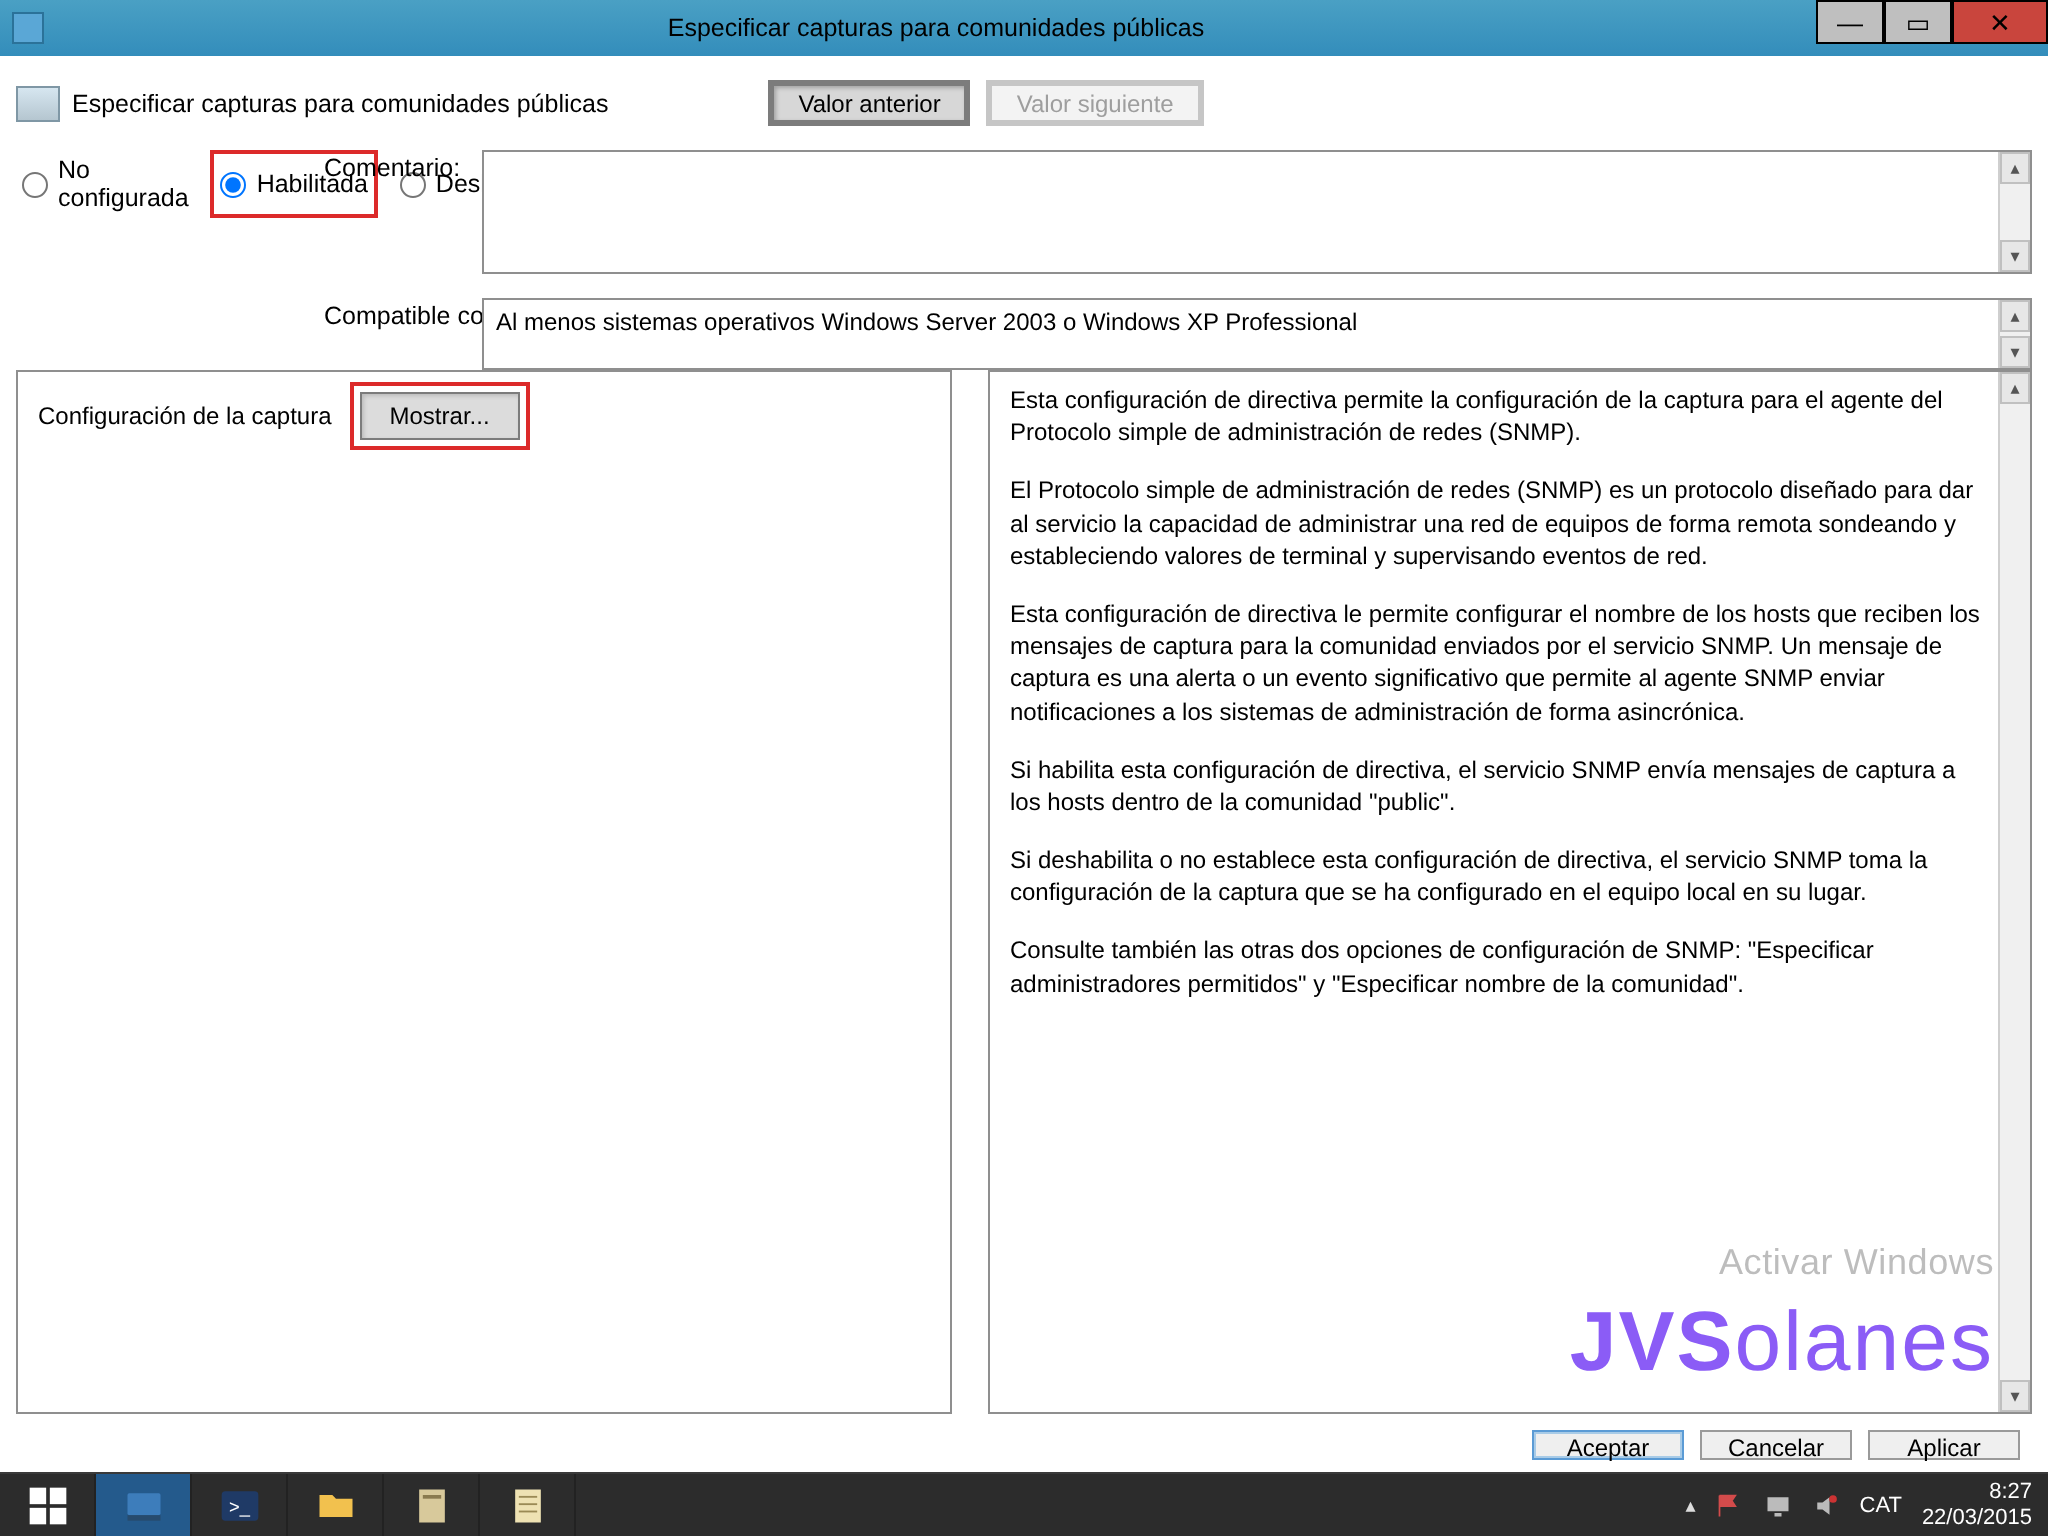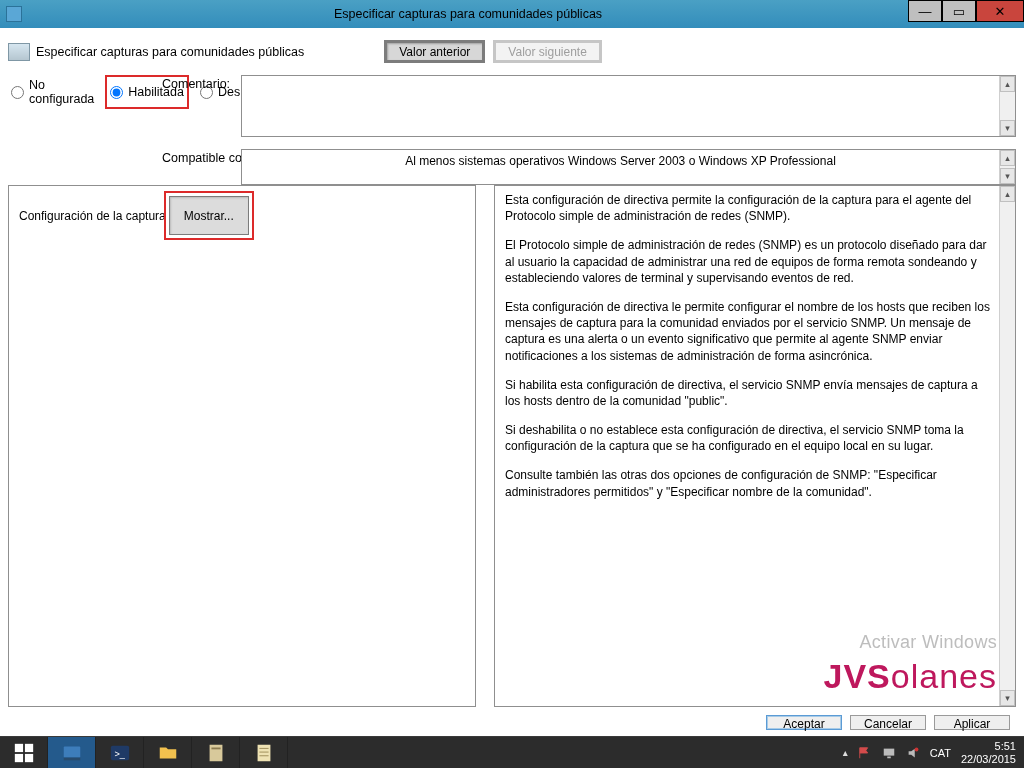--- a/index.html
+++ b/index.html
@@ -22,37 +22,37 @@
   .state-radios { display: flex; flex-direction: row; gap: 10px; padding-top: 2px; }
   .radio-row { display: flex; align-items: center; gap: 5px; padding: 1px 3px; font-size: 12.5px; }
   .radio-row input { margin: 0; }
   .highlight-red { outline: 2px solid #dc2a2a; outline-offset: 0; }
   .field-label { font-size: 12.5px; padding-top: 2px; white-space: nowrap; }
   .textarea-shell { position: relative; border: 1px solid #8f8f8f; background: #fff; display: flex; }
   .textarea-shell .inner { flex: 1; }
   .textarea-shell .vscroll { width: 16px; border-left: 1px solid #cfcfcf; display: flex; flex-direction: column; justify-content: space-between; background: #f0f0f0; }
   .scroll-btn { height: 16px; border: 1px solid #c0c0c0; background: #e7e7e7; display: flex; align-items: center; justify-content: center; font-size: 9px; color: #555; }
   .comment-box { height: 62px; }
-  .compat-box { height: 36px; text-align: center; }
+  .compat-box { height: 36px; }
   .compat-box .inner { padding: 4px 6px; font-size: 12px; }
   .mid-labels { display: flex; margin-top: 18px; margin-bottom: 4px; }
   .mid-labels .lbl { font-size: 12.5px; }
   .panels { flex: 1; display: flex; gap: 18px; min-height: 0; }
   .panel { border: 1px solid #8f8f8f; background: #fff; overflow: hidden; }
   .panel.options { width: 468px; padding: 10px 10px; }
   .panel.help { flex: 1; position: relative; display: flex; }
-  .opt-row { display: flex; align-items: center; gap: 3px; }
-  .show-btn { height: 39px; padding: 1px 14px; border: 1px solid #7c7c7c; background: #dcdcdc; font-size: 12px; box-shadow: inset 1px 1px 2px rgba(0,0,0,.15); }
+  .opt-row { display: flex; align-items: center; gap: 14px; }
+  .show-btn { height: 24px; padding: 1px 14px; border: 1px solid #7c7c7c; background: #dcdcdc; font-size: 12px; box-shadow: inset 1px 1px 2px rgba(0,0,0,.15); }
   .show-btn.highlight-red { outline-offset: 3px; }
   .help-inner { flex: 1; padding: 6px 8px 6px 10px; font-size: 12px; line-height: 1.35; overflow: hidden; }
   .help-inner p { margin: 0 0 13px 0; }
   .panel.help .vscroll { width: 16px; border-left: 1px solid #cfcfcf; background: #f0f0f0; display:flex; flex-direction:column; justify-content: space-between; }
   .watermark { position: absolute; right: 18px; bottom: 6px; text-align: right; pointer-events: none; }
   .watermark .l1 { color: #bdbdbd; font-size: 18px; font-weight: 400; letter-spacing: .3px; }
-  .watermark .logo { font-size: 34px; color: #be185d; font-weight: 400; letter-spacing: 1px; }
+  .watermark .logo { font-size: 42px; color: #8b5cf6; font-weight: 400; letter-spacing: 1px; }
   .watermark .logo b { font-weight: 800; }
   .dialog-buttons { display:flex; justify-content:flex-end; gap:8px; padding: 8px 6px 6px 0; }
   .dlg-btn { width: 76px; height: 15px; border: 1px solid #9a9a9a; background: #efefef; font-size: 12px; }
   .dlg-btn.default { border: 1px solid #5b9bd5; box-shadow: 0 0 0 1px #a8cbe7 inset; }
   
   .taskbar { height: 32px; background: #2c2c2c; border-top: 1px solid #3a3a3a; display:flex; align-items:stretch; color:#fff; }
   .tb-btn { width:48px; display:flex; align-items:center; justify-content:center; border-right:1px solid #222; }
   .tb-btn.active { background:#245a8c; }
   .tb-btn svg, .tb-btn .ic { width:22px; height:22px; }
   .tb-spacer { flex:1; }
@@ -125,21 +125,21 @@
       <div class="panel options">
         <div class="opt-row">
           <span>Configuración de la captura</span>
           <button class="show-btn highlight-red">Mostrar...</button>
         </div>
       </div>
 
       <div class="panel help">
         <div class="help-inner">
           <p>Esta configuración de directiva permite la configuración de la captura para el agente del Protocolo simple de administración de redes (SNMP).</p>
-          <p>El Protocolo simple de administración de redes (SNMP) es un protocolo diseñado para dar al usuario la capacidad de administrar una red de equipos de forma remota sondeando y estableciendo valores de terminal y supervisando eventos de red.</p>
+          <p>El Protocolo simple de administración de redes (SNMP) es un protocolo diseñado para dar al servicio la capacidad de administrar una red de equipos de forma remota sondeando y estableciendo valores de terminal y supervisando eventos de red.</p>
           <p>Esta configuración de directiva le permite configurar el nombre de los hosts que reciben los mensajes de captura para la comunidad enviados por el servicio SNMP. Un mensaje de captura es una alerta o un evento significativo que permite al agente SNMP enviar notificaciones a los sistemas de administración de forma asincrónica.</p>
           <p>Si habilita esta configuración de directiva, el servicio SNMP envía mensajes de captura a los hosts dentro de la comunidad "public".</p>
           <p>Si deshabilita o no establece esta configuración de directiva, el servicio SNMP toma la configuración de la captura que se ha configurado en el equipo local en su lugar.</p>
           <p>Consulte también las otras dos opciones de configuración de SNMP: "Especificar administradores permitidos" y "Especificar nombre de la comunidad".</p>
           <div class="watermark">
             <div class="l1">Activar Windows</div>
             <div class="logo"><b>JVS</b><span>olanes</span></div>
           </div>
         </div>
         <div class="vscroll">
@@ -205,18 +205,18 @@
       <svg class="ic" viewBox="0 0 16 16">
           <rect x="2" y="3" width="12" height="8" fill="#bbb"></rect>
           <rect x="6" y="12" width="4" height="2" fill="#bbb"></rect>
         </svg>
       <svg class="ic" viewBox="0 0 16 16">
           <path d="M3 6h3l4-3v10l-4-3H3z" fill="#bbb"></path>
           <circle cx="12" cy="4" r="2.2" fill="#c33"></circle>
         </svg>
       <span>CAT</span>
       <div class="block">
-        <span>5:51</span>
+        <span>8:27</span>
         <span>22/03/2015</span>
       </div>
     </div>
   </div>
 </div>
 
 </body></html>

